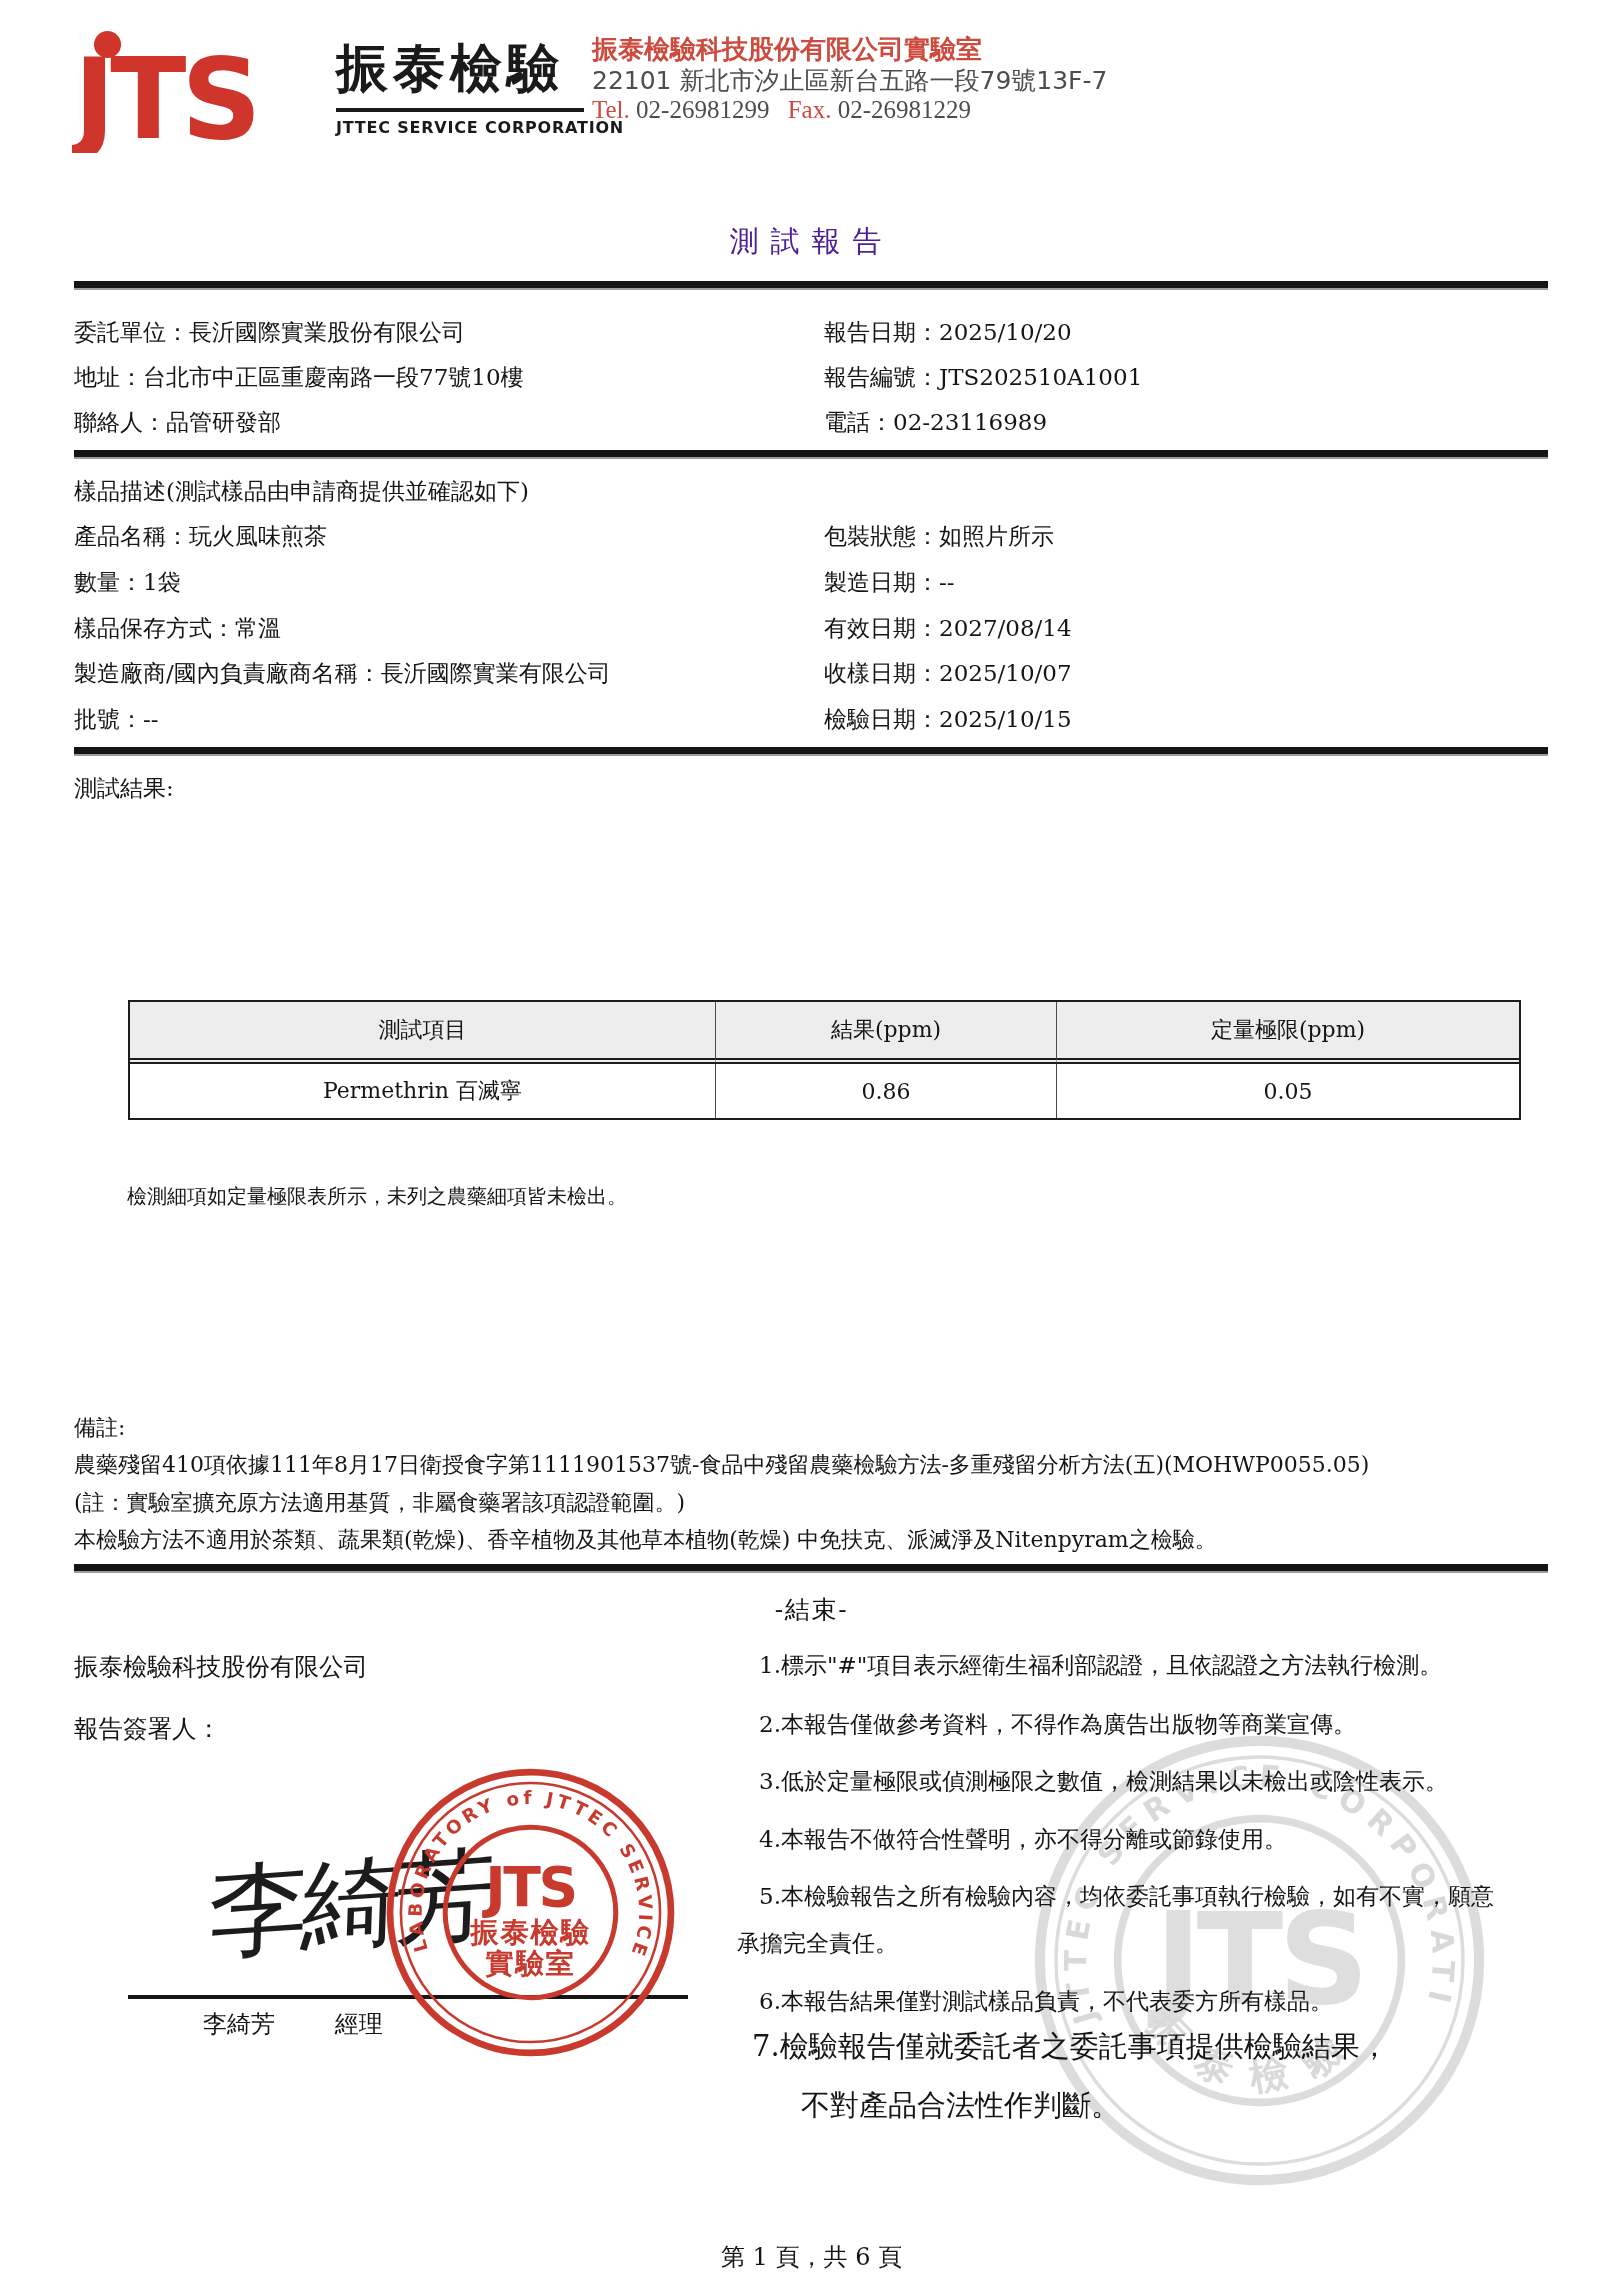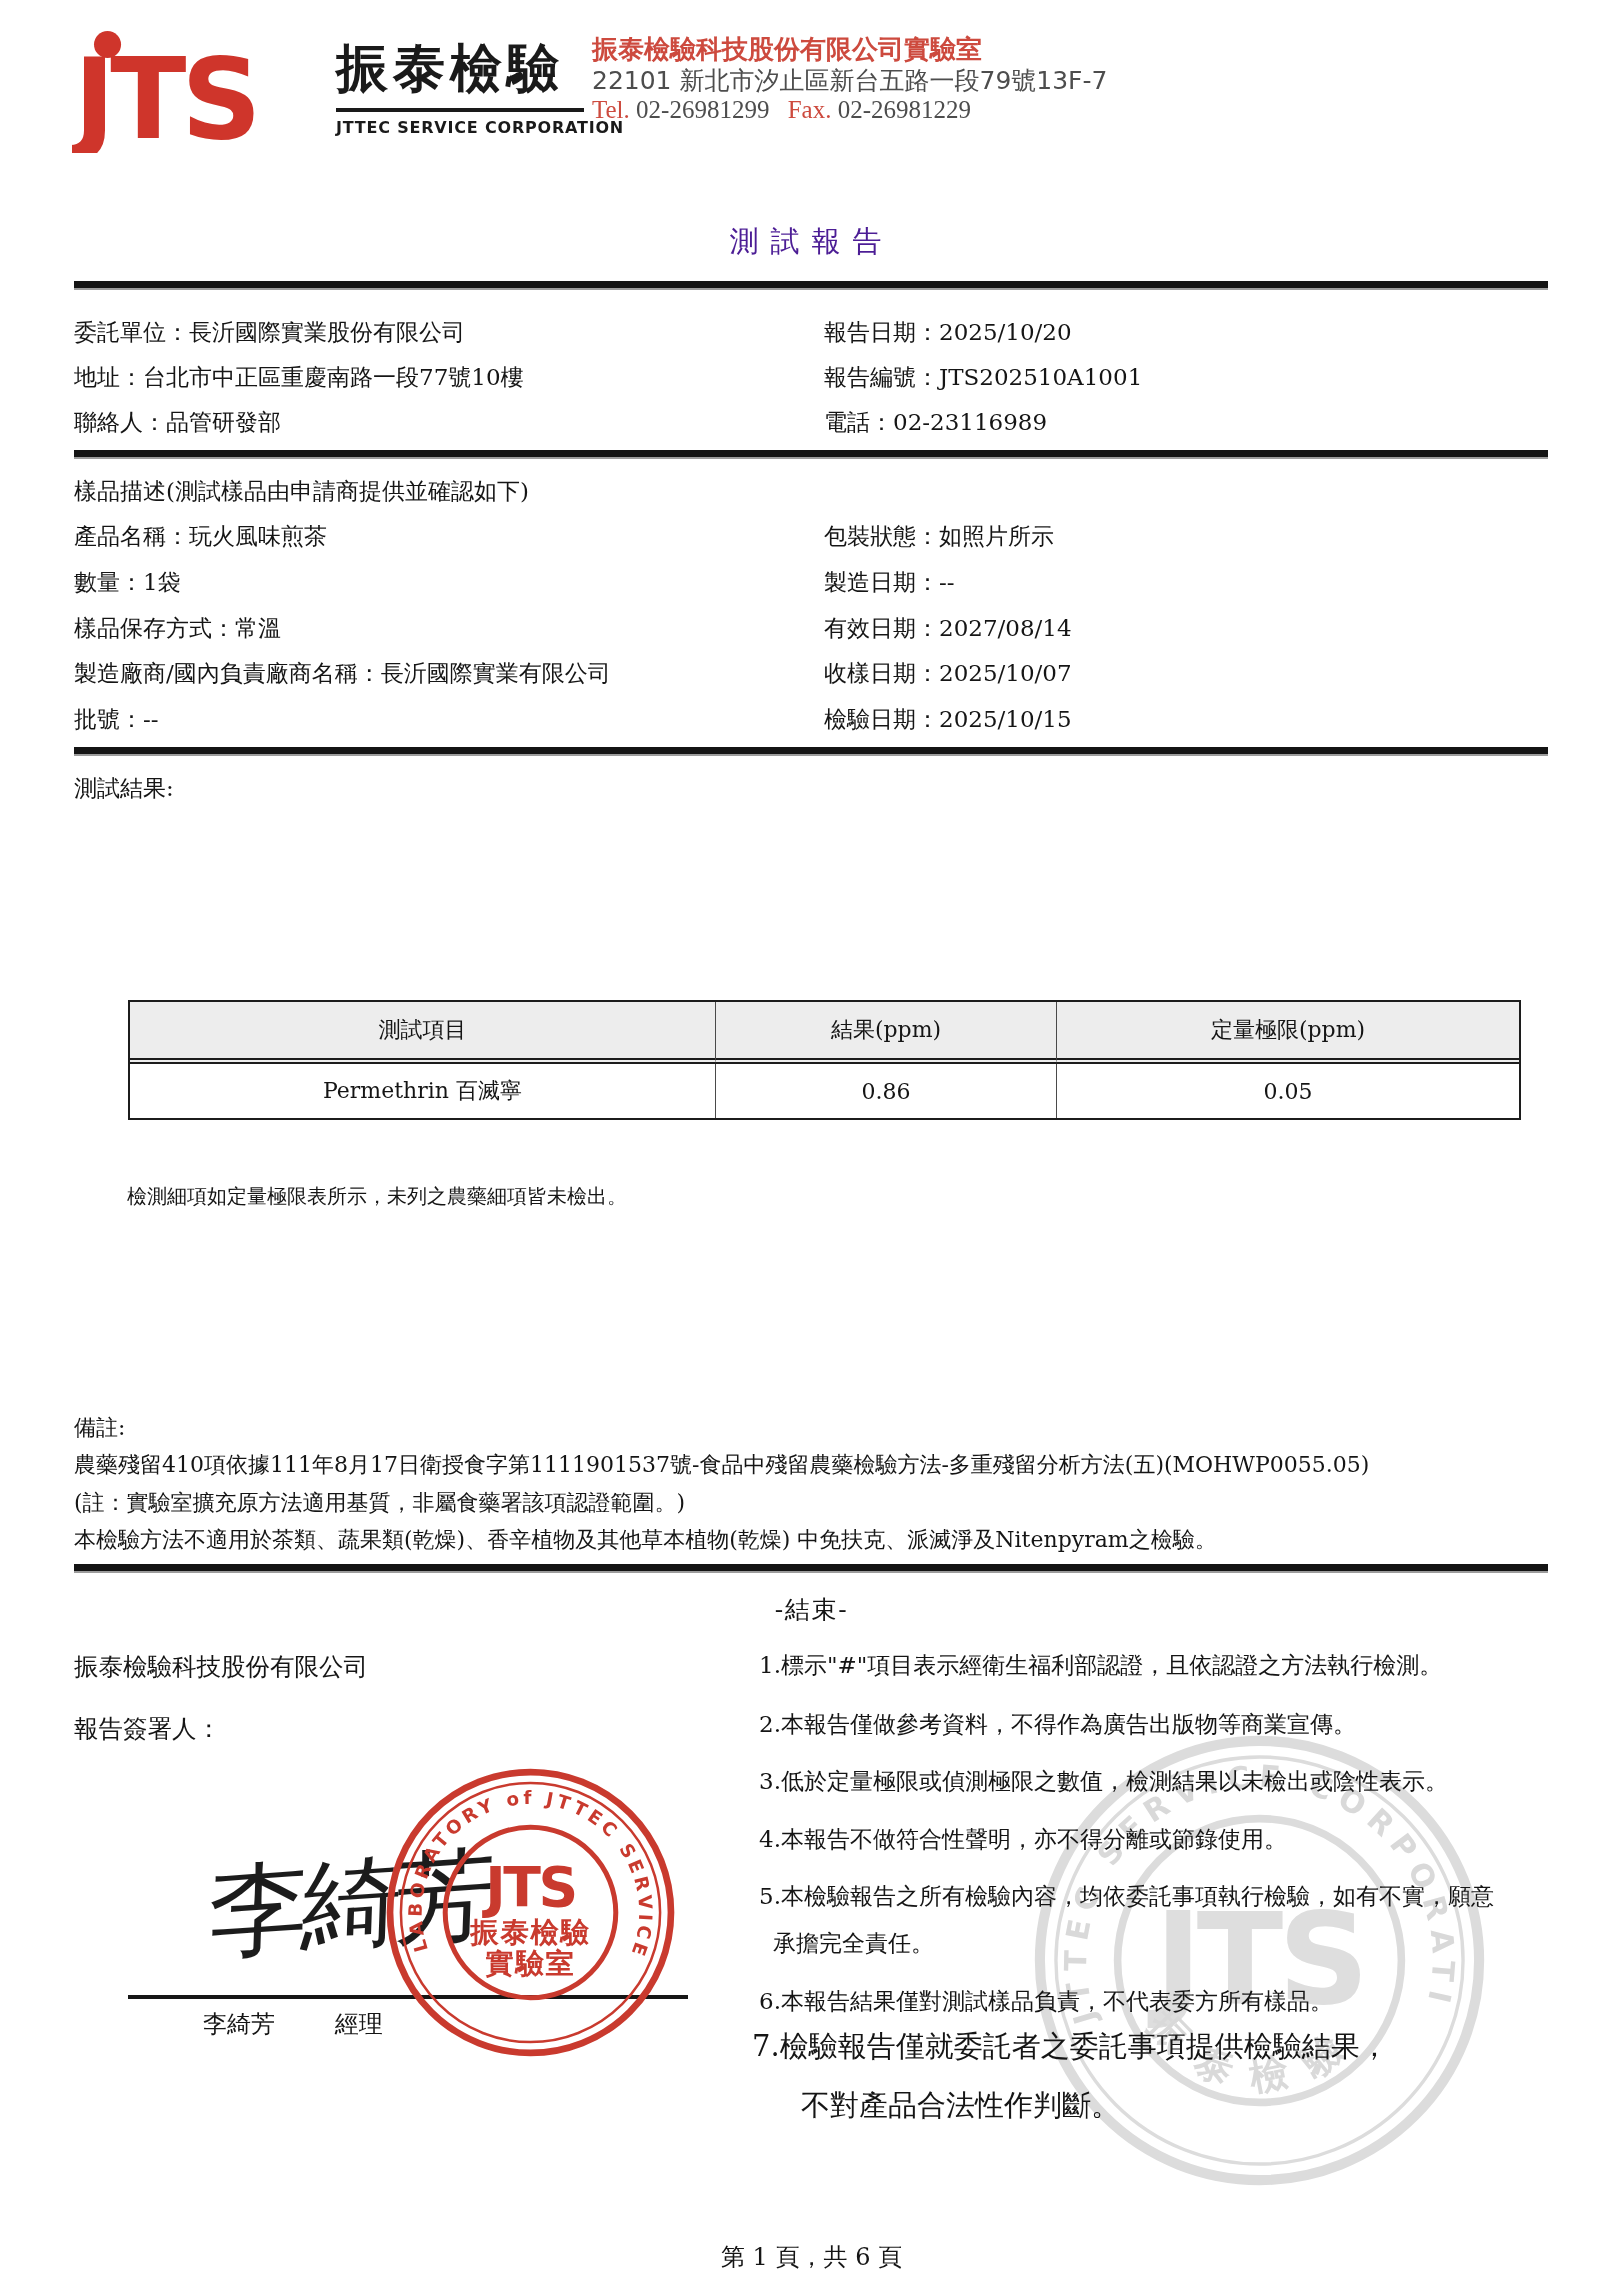--- a/index.html
+++ b/index.html
@@ -154,21 +154,21 @@
   </svg>
 
   <div class="abs bco">振泰檢驗科技股份有限公司</div>
   <div class="abs bsigner">報告簽署人：</div>
 
   <div class="abs bnote" style="left:759px; top:1650px;">1.標示"#"項目表示經衛生福利部認證，且依認證之方法執行檢測。</div>
   <div class="abs bnote" style="left:759px; top:1709px;">2.本報告僅做參考資料，不得作為廣告出版物等商業宣傳。</div>
   <div class="abs bnote" style="left:759px; top:1766px;">3.低於定量極限或偵測極限之數值，檢測結果以未檢出或陰性表示。</div>
   <div class="abs bnote" style="left:759px; top:1824px;">4.本報告不做符合性聲明，亦不得分離或節錄使用。</div>
   <div class="abs bnote" style="left:759px; top:1881px;">5.本檢驗報告之所有檢驗內容，均依委託事項執行檢驗，如有不實，願意</div>
-  <div class="abs bnote" style="left:737px; top:1928px;margin-left:36px;">承擔完全責任。</div>
+  <div class="abs bnote" style="left:737px; top:1928px;">承擔完全責任。</div>
   <div class="abs bnote" style="left:759px; top:1986px;">6.本報告結果僅對測試樣品負責，不代表委方所有樣品。</div>
   <div class="abs bnote bnote-big" style="left:752px; top:2027px;">7.檢驗報告僅就委託者之委託事項提供檢驗結果，</div>
   <div class="abs bnote bnote-big" style="left:801px; top:2086px;">不對產品合法性作判斷。</div>
 
   <div class="abs sig-script">李綺芳</div>
   <div class="abs sig-line"></div>
   <div class="abs sig-caption">
     <span>李綺芳</span>
     <span class="t2">經理</span>
   </div>

